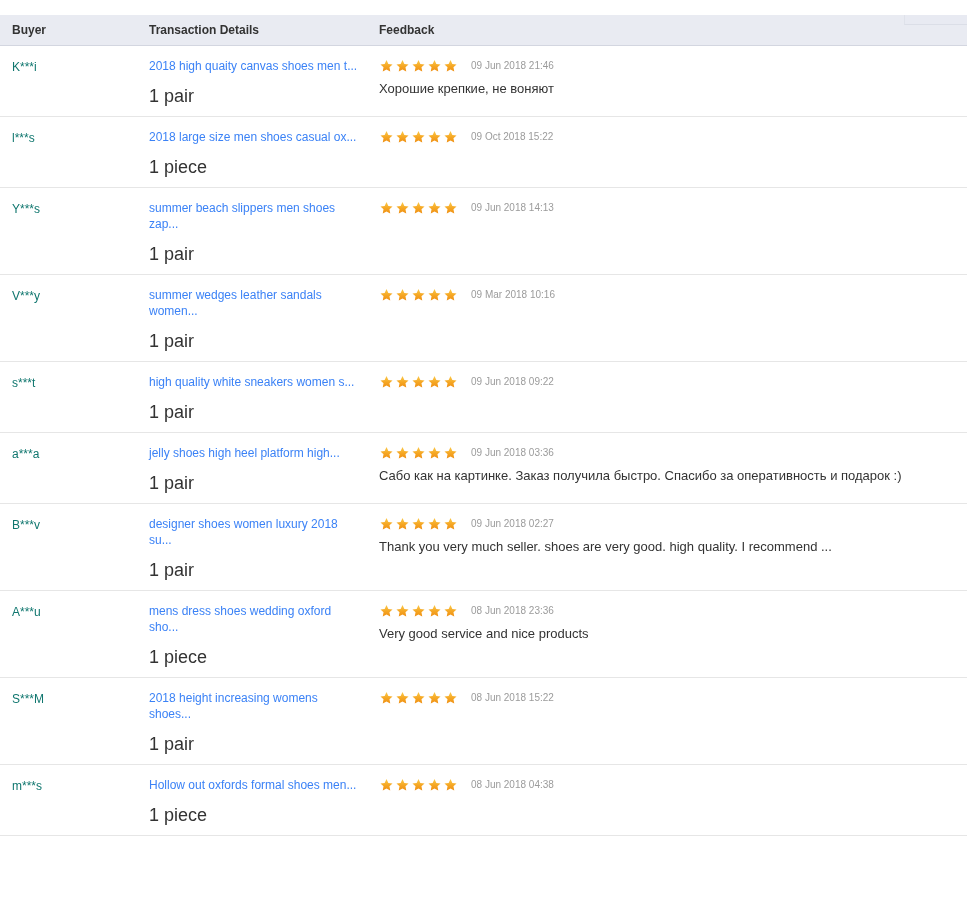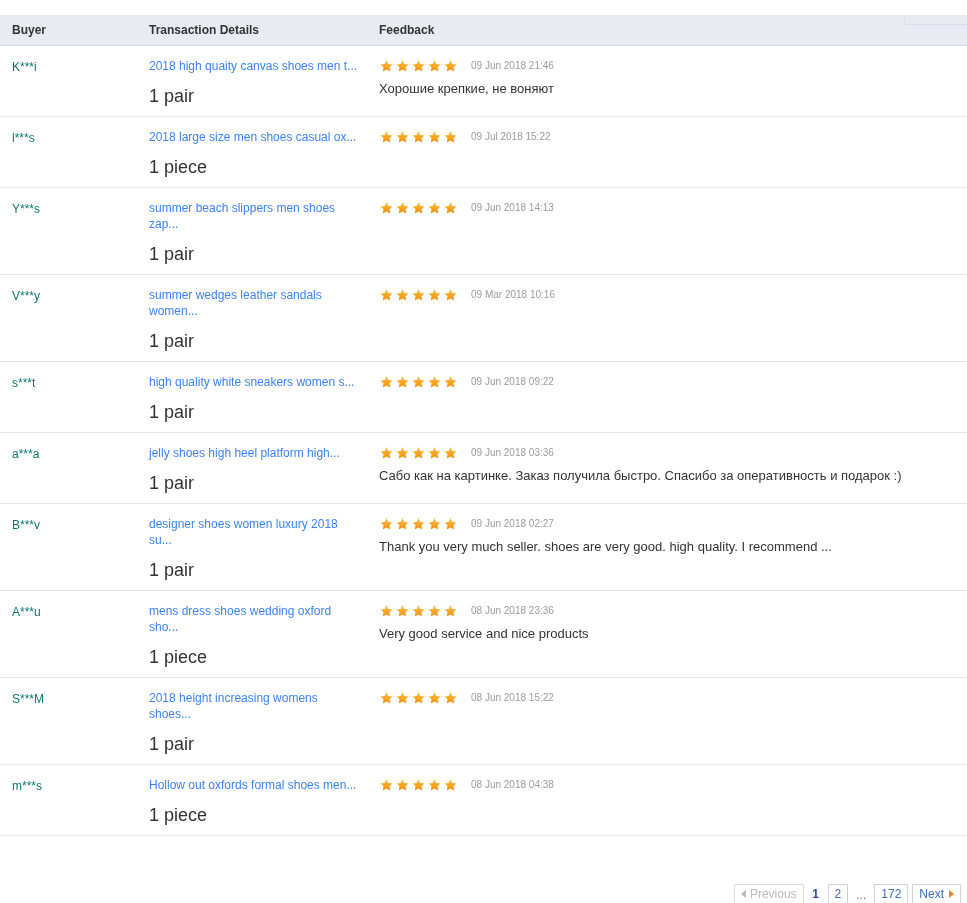--- a/index.html
+++ b/index.html
@@ -334,21 +334,21 @@
                     </svg></span><span class="star"><svg viewBox="0 0 16 16" width="15" height="14" xmlns="http://www.w3.org/2000/svg">
                       <defs>
                         <linearGradient id="sg9" x1="0" y1="0" x2="0" y2="1">
                           <stop offset="0%" stop-color="#fbc94a"></stop>
                           <stop offset="55%" stop-color="#f5a623"></stop>
                           <stop offset="100%" stop-color="#ef8f13"></stop>
                         </linearGradient>
                       </defs>
                       <path d="M8 1.2 L10.1 5.6 L14.9 6.2 L11.4 9.5 L12.3 14.2 L8 11.9 L3.7 14.2 L4.6 9.5 L1.1 6.2 L5.9 5.6 Z" fill="url(#sg9)"></path>
                     </svg></span></span>
-                <span class="fb-date">09 Jul 2018 15:22</span>
+                <span class="fb-date">09 Oct 2018 15:22</span>
               </div>
             </div>
           </td>
         </tr>
         <tr>
           <td>
             <div class="cell-buyer">Y***s</div>
           </td>
           <td>
             <div class="cell-trans">
@@ -857,28 +857,14 @@
                       <path d="M8 1.2 L10.1 5.6 L14.9 6.2 L11.4 9.5 L12.3 14.2 L8 11.9 L3.7 14.2 L4.6 9.5 L1.1 6.2 L5.9 5.6 Z" fill="url(#sg49)"></path>
                     </svg></span></span>
                 <span class="fb-date">08 Jun 2018 04:38</span>
               </div>
             </div>
           </td>
         </tr>
       </tbody>
   </table>
 
-  <div class="pager-wrap">
-    <span class="pg-btn disabled">
-      <span class="pg-arrow-l"></span>
-      <span>Previous</span>
-    </span>
-    <span class="pg-cur">1</span>
-    <span class="pg-btn">2</span>
-    <span class="pg-ellipsis">...</span>
-    <span class="pg-btn">172</span>
-    <span class="pg-btn">
-      <span>Next</span>
-      <span class="pg-arrow-r"></span>
-    </span>
-  </div>
 
 </div>
 
 </body></html>

